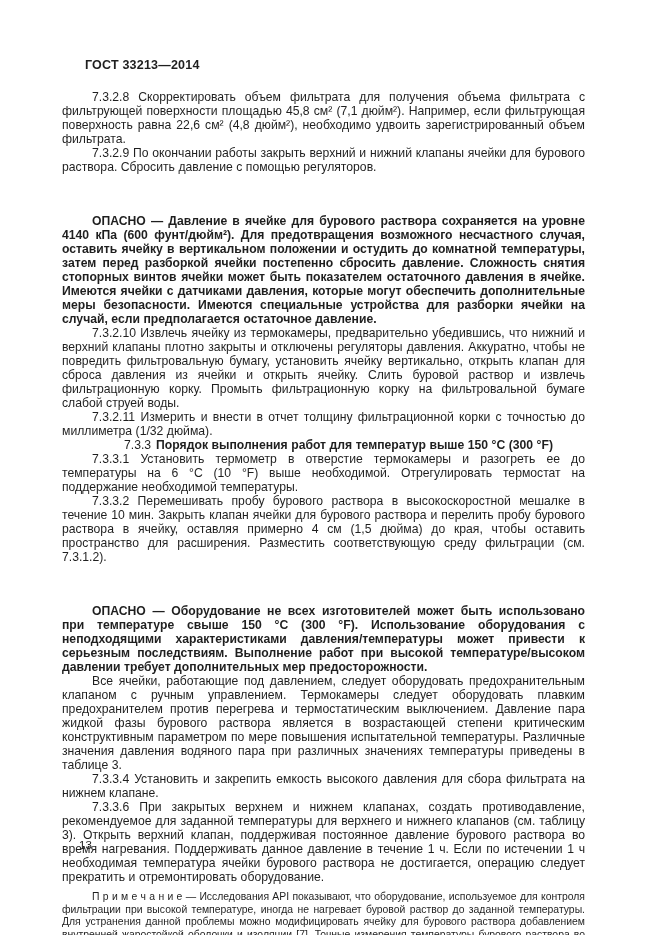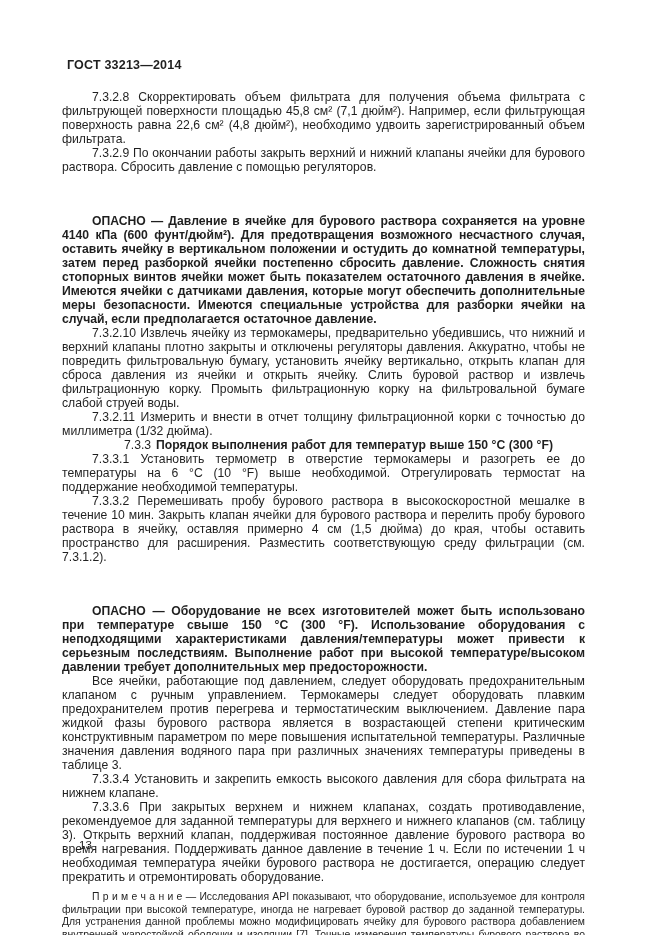--- a/index.html
+++ b/index.html
@@ -12,21 +12,21 @@
     width: 661px;
     height: 935px;
     background: #ffffff;
     font-family: "Liberation Sans", "DejaVu Sans", sans-serif;
     color: #1f1f1f;
     overflow: hidden;
   }
   .doc-header {
     position: absolute;
     top: 58px;
-    left: 67px;
+    left: 85px;
     font-size: 12.5px;
     font-weight: bold;
     letter-spacing: 0.2px;
   }
   .content {
     position: absolute;
     top: 90px;
     left: 62px;
     width: 523px;
   }

